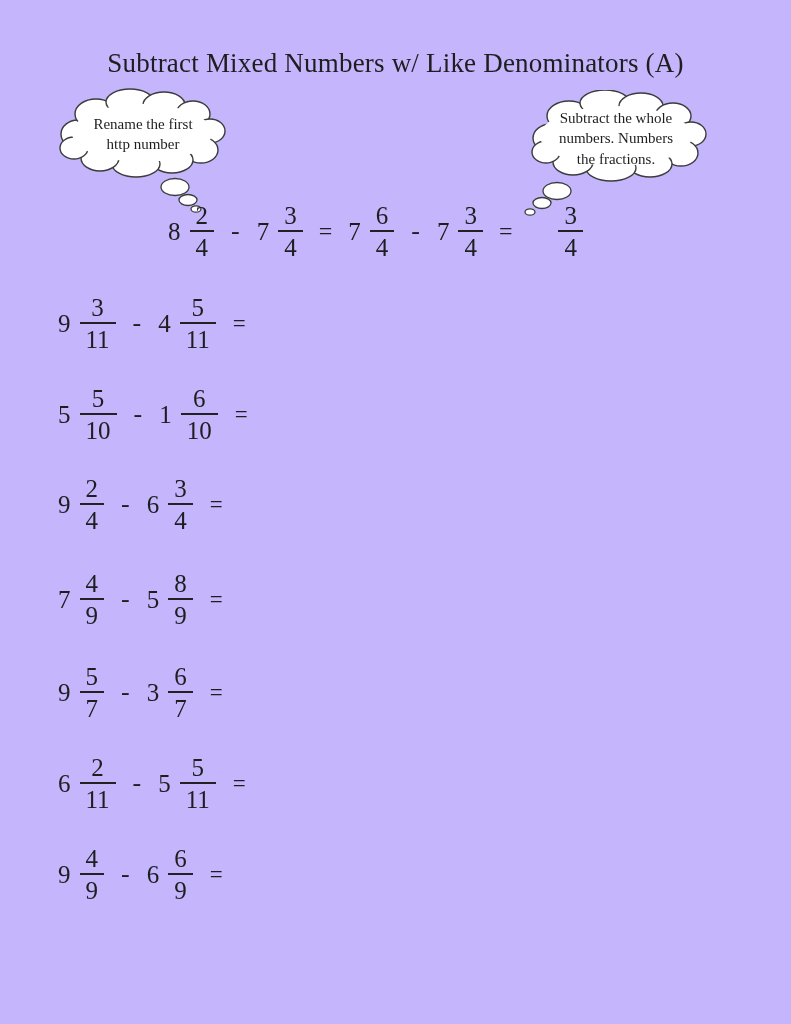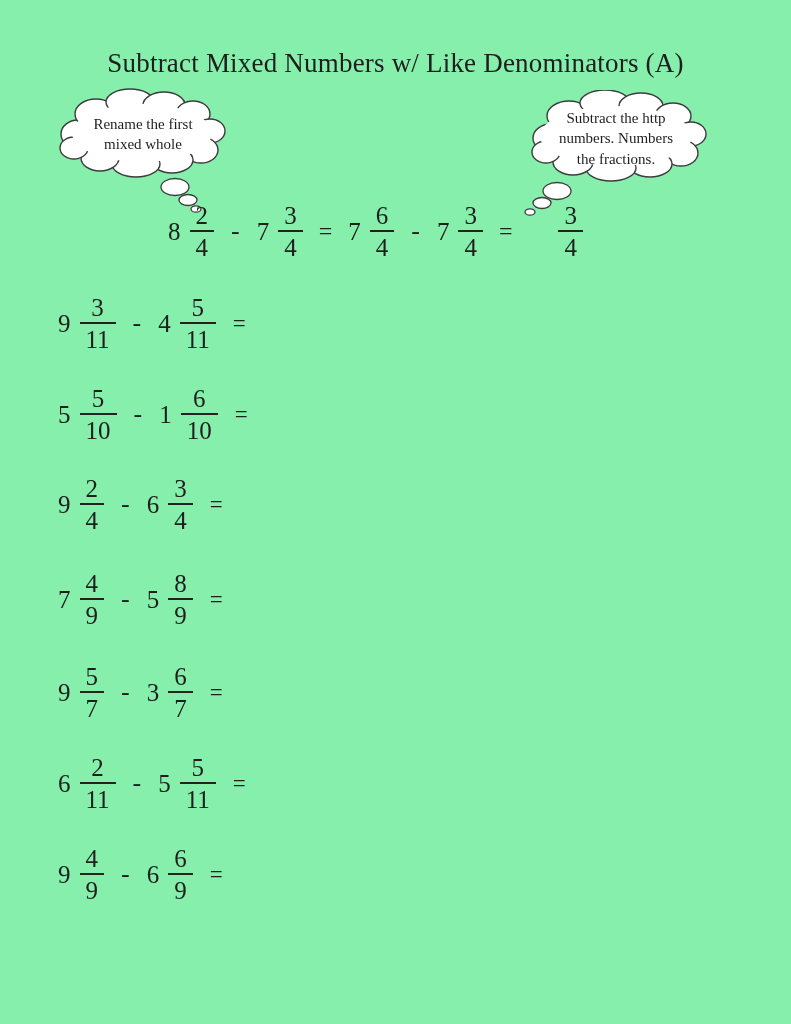--- a/index.html
+++ b/index.html
@@ -1,19 +1,19 @@
 <!DOCTYPE html>
 <html><head>
 <meta charset="utf-8">
 <style>
   html,body{margin:0;padding:0;background:#ffffff;}
   .page{
     position:relative;
     width:791px;height:1024px;
-    background:#86efac;
+    background:#c4b5fd;
     font-family:"Liberation Serif","DejaVu Serif",serif;
     color:#1e1e1e;
     overflow:hidden;
   }
   .title{
     position:absolute;top:48px;left:0;width:100%;
     text-align:center;font-size:27px;letter-spacing:.2px;
   }
   .footer{
     position:absolute;top:944px;left:0;width:100%;
@@ -60,21 +60,21 @@
       </g>
       <ellipse cx="94" cy="45" rx="70" ry="29" fill="#ffffff" stroke="none"></ellipse>
       <g fill="#ffffff" stroke="#3c3c3c" stroke-width="1.3">
         <ellipse cx="127" cy="99" rx="14" ry="8.5"></ellipse>
         <ellipse cx="140" cy="112" rx="9" ry="5.5"></ellipse>
         <ellipse cx="148" cy="121" rx="5" ry="3.2"></ellipse>
       </g>
     </svg>
     <div class="btext" style="left:24px;top:26px;width:142px;">
       <div>Rename the first</div>
-      <div>mixed whole</div>
+      <div>http number</div>
     </div>
   </div>
 
   <div class="bubble" style="left:513px;top:90px;width:205px;height:132px;">
     <svg width="205" height="132" viewBox="0 0 205 132">
       <g fill="#ffffff" stroke="#3c3c3c" stroke-width="1.4">
         <ellipse cx="38" cy="48" rx="18" ry="14"></ellipse>
         <ellipse cx="56" cy="26" rx="22" ry="15"></ellipse>
         <ellipse cx="92" cy="13" rx="25" ry="13"></ellipse>
         <ellipse cx="128" cy="16" rx="22" ry="13"></ellipse>
@@ -87,21 +87,21 @@
         <ellipse cx="33" cy="62" rx="14" ry="11"></ellipse>
       </g>
       <ellipse cx="103" cy="46" rx="76" ry="30" fill="#ffffff" stroke="none"></ellipse>
       <g fill="#ffffff" stroke="#3c3c3c" stroke-width="1.3">
         <ellipse cx="44" cy="101" rx="14" ry="8.5"></ellipse>
         <ellipse cx="29" cy="113" rx="9" ry="5.5"></ellipse>
         <ellipse cx="17" cy="122" rx="5" ry="3.2"></ellipse>
       </g>
     </svg>
     <div class="btext" style="left:24px;top:18px;width:158px;">
-      <div>Subtract the http</div>
+      <div>Subtract the whole</div>
       <div>numbers. Numbers</div>
       <div>the fractions.</div>
     </div>
   </div>
 
   <div class="mathrow" style="left:168px;top:200px;">
     <span class="whole">8</span>
     <span class="frac">
       <span class="fnum">2</span>
       <span class="fbar"></span>

